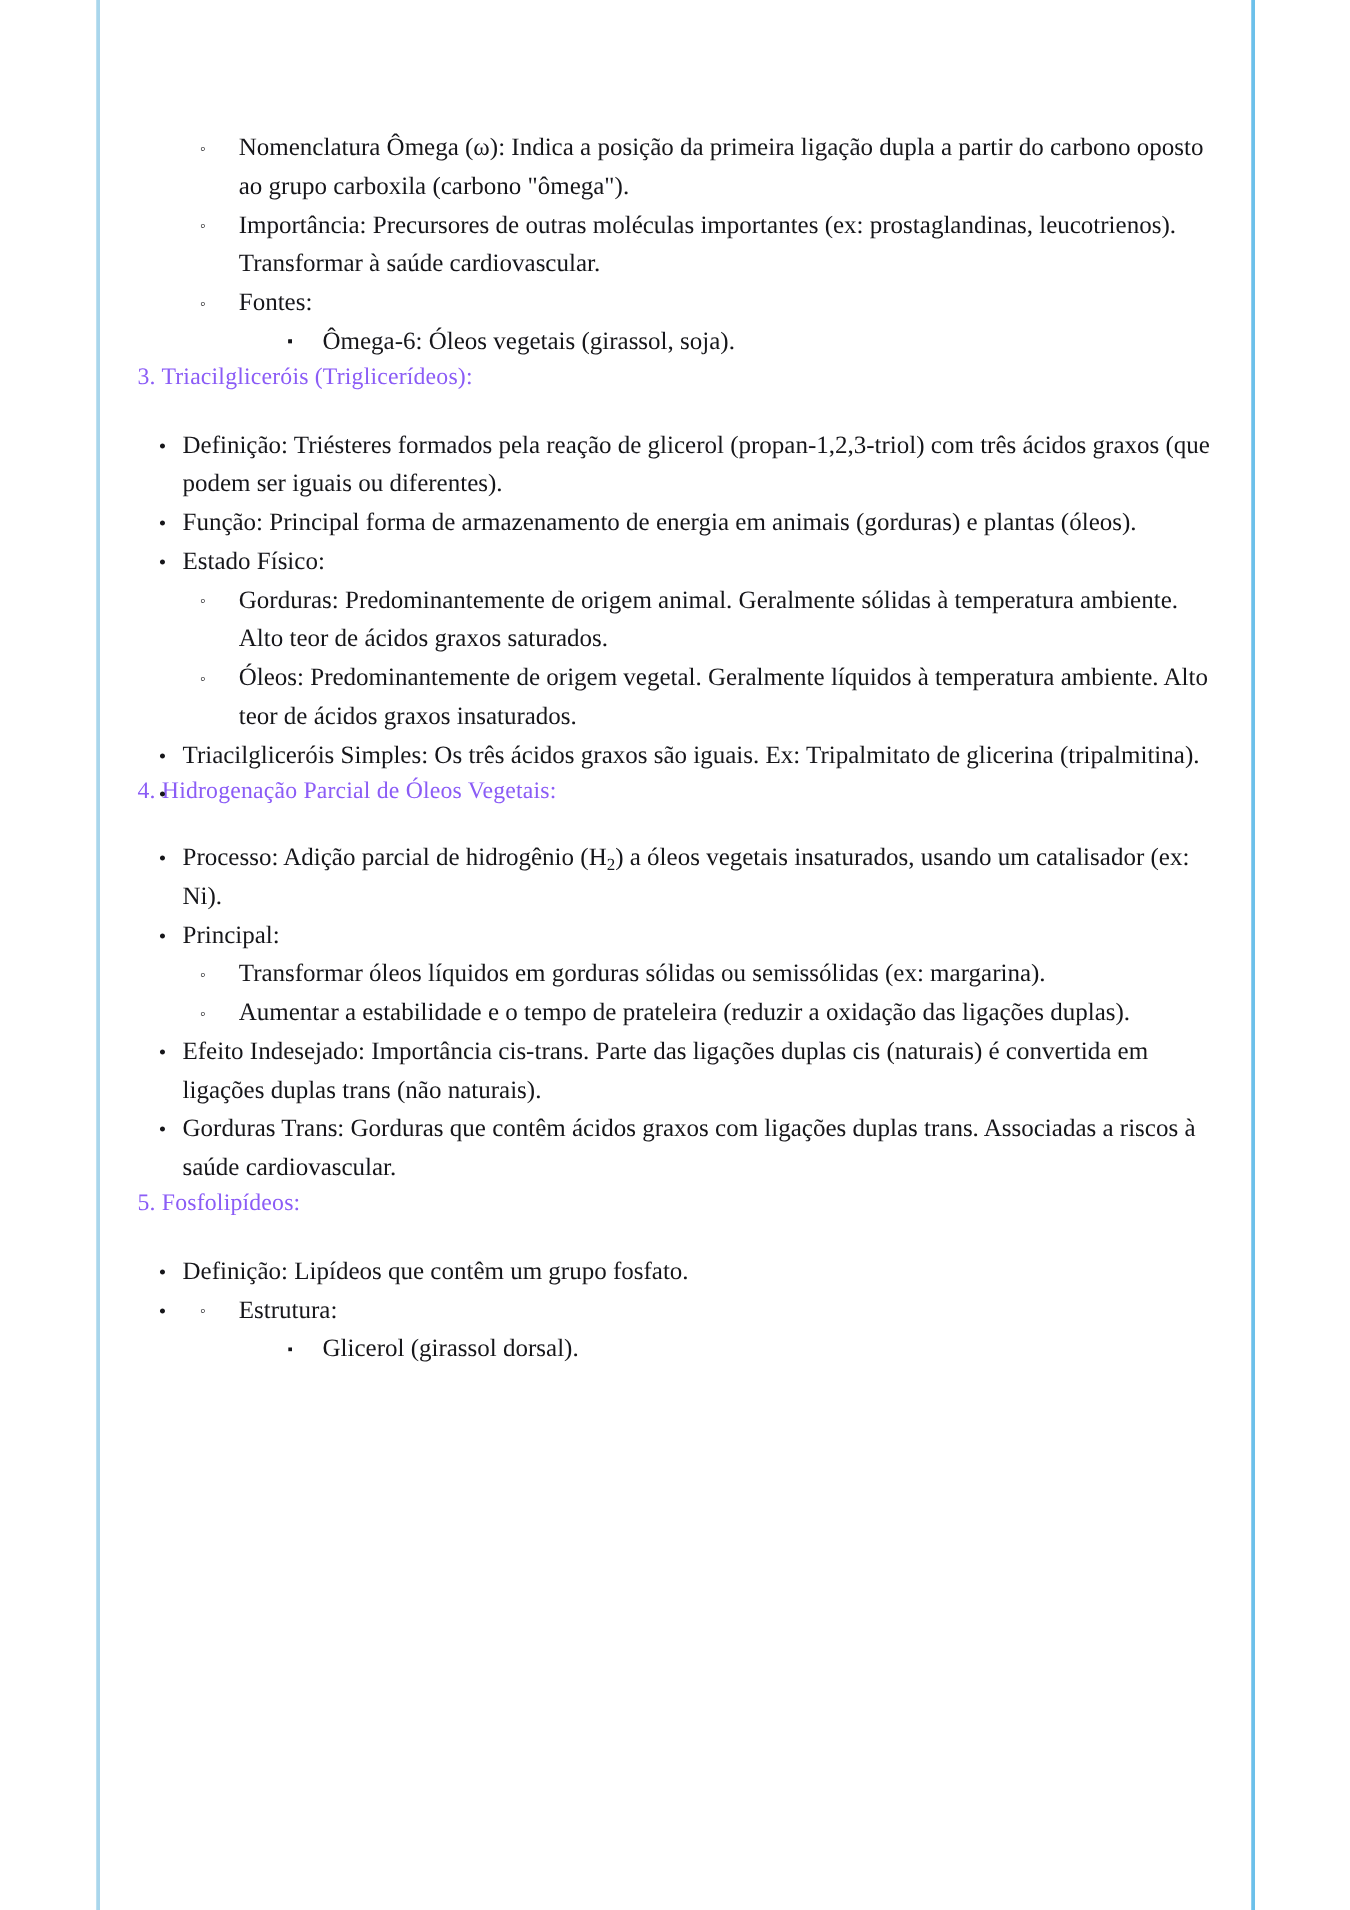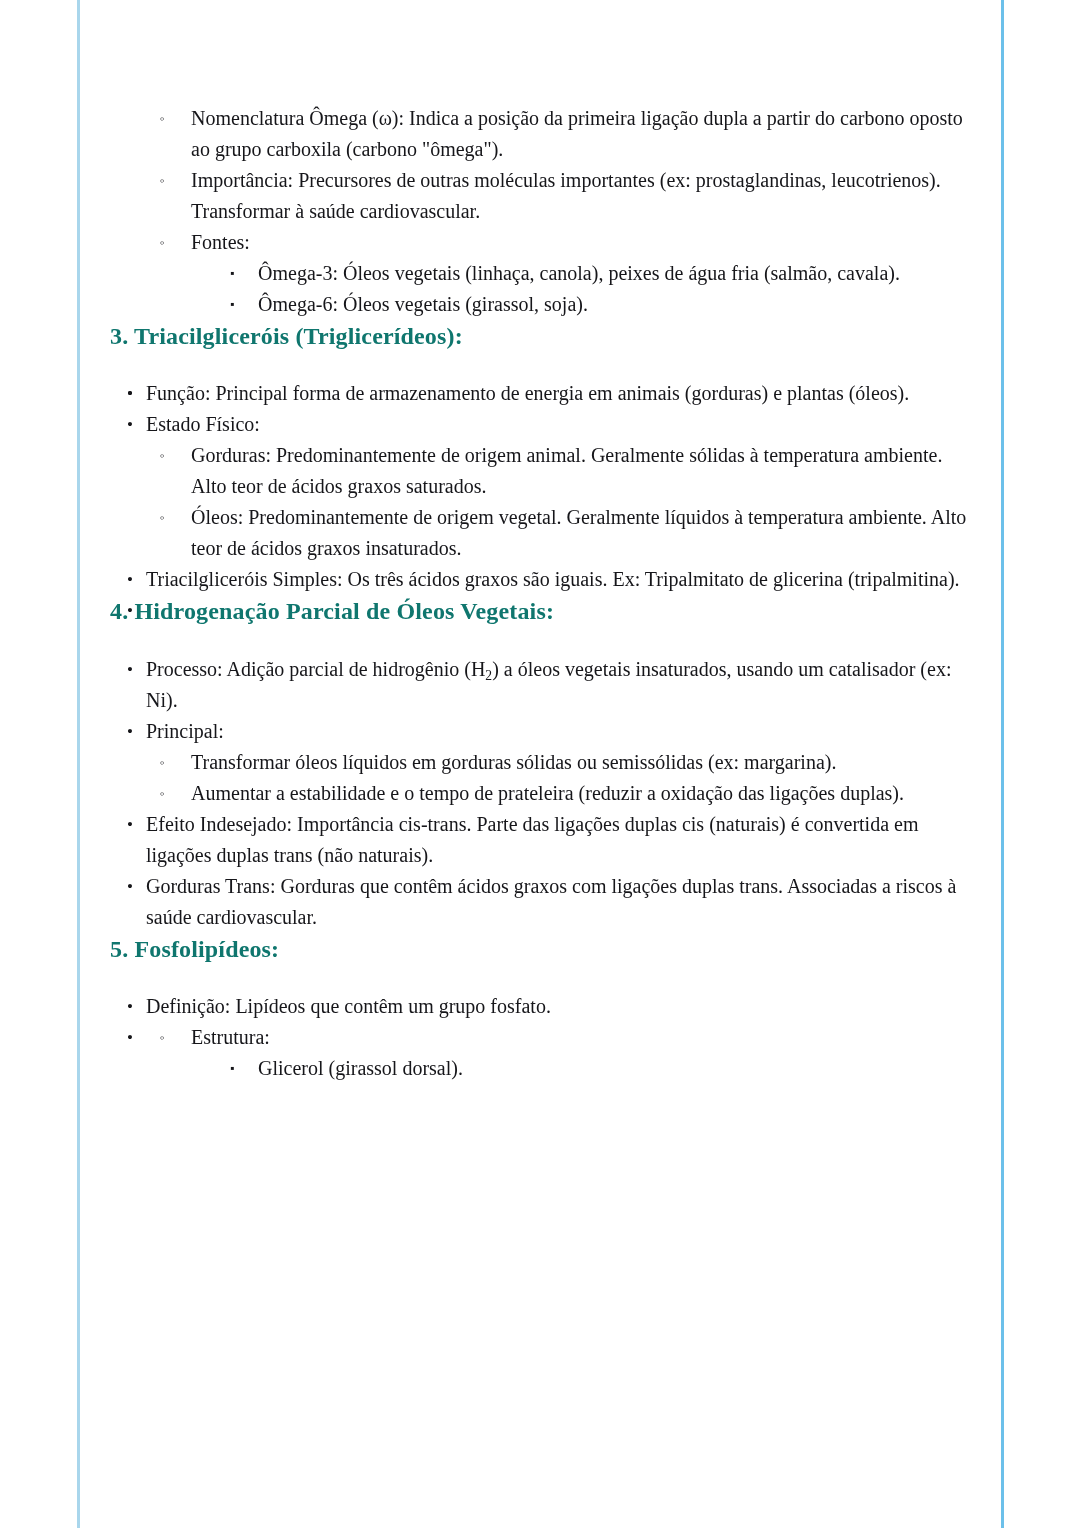--- a/index.html
+++ b/index.html
@@ -28,27 +28,27 @@
   .rail-right { left: 1001px; background: #6cc0ea; }
 
   .content {
     position: absolute;
     left: 110px;
     top: 103px;
     width: 860px;
   }
 
   h2.section-heading {
-    font-size: 24px;
-    font-weight: bold;
+    font-size: 19px;
+    font-weight: normal;
     line-height: 1.35;
     margin: 0;
     padding: 0;
     letter-spacing: 0.15px;
-    color: #0f766e;
+    color: #8b5cf6;
   }
   .sec-3 { margin-top: 41px; }
   .sec-4 { margin-top: 40px; }
   .sec-5 { margin-top: 41px; }
 
   ul.lvl {
     list-style: none;
     margin: 0;
     padding: 0;
   }
@@ -127,35 +127,35 @@
       <li class="item">
         <span class="bullet">◦</span>
         <span class="txt">Importância: Precursores de outras moléculas importantes (ex: prostaglandinas, leucotrienos). Transformar à saúde cardiovascular.</span>
       </li>
       <li class="item">
         <span class="bullet">◦</span>
         <span class="txt">Fontes:</span>
         <ul class="lvl lvl3">
           <li class="item">
             <span class="bullet">▪</span>
-            <span class="txt">Ômega-3: Óleos vegetais (linhaça, canola), peixes de água fria (salmão, cavala).</span>
           </li>
           <li class="item">
             <span class="bullet">▪</span>
             <span class="txt">Ômega-6: Óleos vegetais (girassol, soja).</span>
           </li>
         </ul>
       </li>
     </ul>
 
     <h2 class="section-heading sec-3">3. Triacilgliceróis (Triglicerídeos):</h2>
 
     <ul class="lvl lvl1">
       <li class="item">
         <span class="bullet">•</span>
+        <span class="txt">Definição: Triésteres formados pela reação de glicerol (propan-1,2,3-triol) com três ácidos graxos (que podem ser iguais ou diferentes).</span>
       </li>
       <li class="item">
         <span class="bullet">•</span>
         <span class="txt">Função: Principal forma de armazenamento de energia em animais (gorduras) e plantas (óleos).</span>
       </li>
       <li class="item">
         <span class="bullet">•</span>
         <span class="txt">Estado Físico:</span>
         <ul class="lvl lvl2">
           <li class="item">

